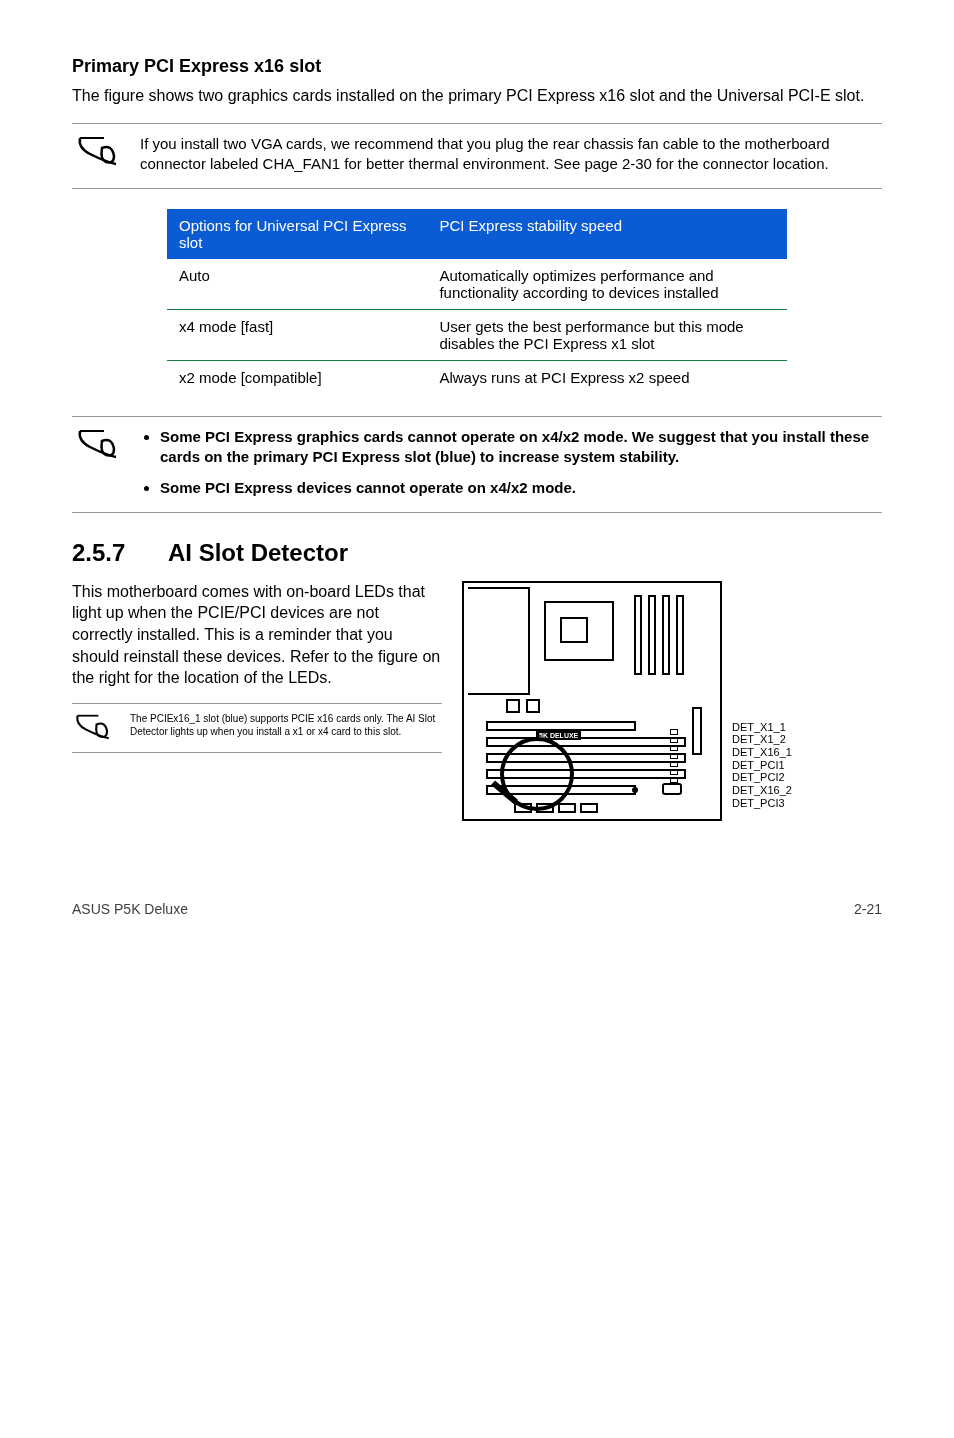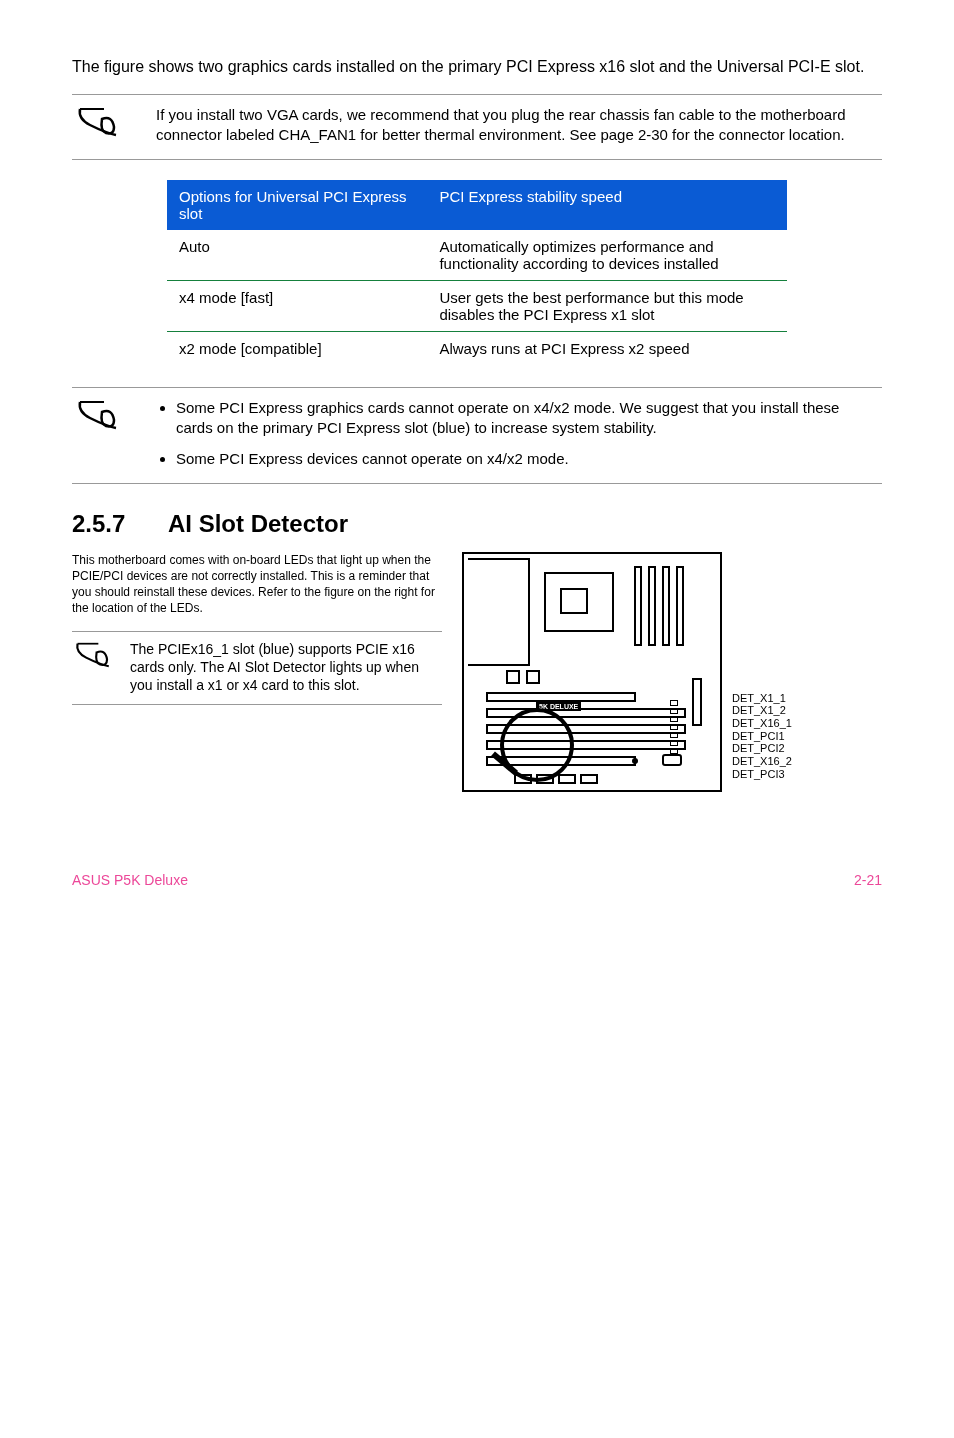--- a/index.html
+++ b/index.html
@@ -1,38 +1,38 @@
 <!DOCTYPE html>
 <html><head>
 <meta charset="utf-8">
 <style>
   * { box-sizing: border-box; margin: 0; padding: 0; }
   html, body { width: 954px; background: #fff; font-family: Arial, Helvetica, sans-serif; color: #000; }
   .page { padding: 56px 72px 30px 72px; }
   h3.section { font-size: 18px; font-weight: bold; margin-bottom: 8px; }
   p.body { font-size: 16px; line-height: 1.35; margin-bottom: 16px; }
-  .note-row { display: flex; align-items: flex-start; gap: 34px; border-top: 1px solid #999; border-bottom: 1px solid #999; padding: 10px 4px 14px 4px; margin: 14px 0 20px 0; }
+  .note-row { display: flex; align-items: flex-start; gap: 18px; border-top: 1px solid #999; border-bottom: 1px solid #999; padding: 10px 4px 14px 4px; margin: 14px 0 20px 0; }
   .note-row.nb { margin-top: 8px; margin-bottom: 26px; }
   .note-icon svg { display: block; }
   .note-text { font-size: 15px; line-height: 1.35; flex: 1; }
-  ul.note-list { list-style: disc; padding-left: 20px; }
+  ul.note-list { list-style: disc; padding-left: 20px; font-weight: bold; }
   ul.note-list li { font-size: 15px; line-height: 1.35; margin-bottom: 10px; }
   ul.note-list li:last-child { margin-bottom: 0; }
   .table-wrap { width: 620px; margin: 0 auto 4px auto; }
   table.opts { width: 100%; border-collapse: collapse; }
   table.opts th { background: #0a5bd4; color: #fff; text-align: left; font-weight: normal; font-size: 15px; padding: 8px 12px; vertical-align: top; }
   table.opts td { font-size: 15px; padding: 8px 12px; vertical-align: top; border-bottom: 1px solid #15803d; }
   table.opts tr:last-child td { border-bottom: none; }
   h2.subhead { font-size: 24px; font-weight: bold; margin: 4px 0 14px 0; }
   h2.subhead .num { display: inline-block; width: 96px; }
   .two-col { display: flex; gap: 20px; align-items: flex-start; }
   .left-col { width: 370px; }
-  .left-col p { font-size: 12px; line-height: 1.35; margin-bottom: 14px; }
+  .left-col p { font-size: 16px; line-height: 1.35; margin-bottom: 14px; }
   .mini-note { display: flex; gap: 16px; border-top: 1px solid #999; border-bottom: 1px solid #999; padding: 8px 2px 10px 2px; }
-  .mini-note .note-text { font-size: 14px; line-height: 1.3; }
+  .mini-note .note-text { font-size: 10px; line-height: 1.3; }
   .right-col { flex: 1; }
   .diagram-box { position: relative; width: 380px; height: 270px; }
   .mobo { position: absolute; left: 0; top: 0; width: 260px; height: 240px; border: 2px solid #000; }
   .cpu-sock { position: absolute; left: 82px; top: 20px; width: 70px; height: 60px; border: 2px solid #000; }
   .cpu-inner { position: absolute; left: 98px; top: 36px; width: 28px; height: 26px; border: 2px solid #000; }
   .dimm { position: absolute; top: 14px; width: 8px; height: 80px; border: 2px solid #000; }
   .dimm.d1 { left: 172px; }
   .dimm.d2 { left: 186px; }
   .dimm.d3 { left: 200px; }
   .dimm.d4 { left: 214px; }
@@ -51,27 +51,28 @@
   .hdr-row span { display: inline-block; width: 18px; height: 10px; border: 2px solid #000; margin-right: 4px; vertical-align: top; }
   .battery { position: absolute; left: 200px; top: 202px; width: 20px; height: 12px; border: 2px solid #000; border-radius: 3px; }
   .tiny { position: absolute; left: 170px; top: 206px; width: 6px; height: 6px; background: #000; border-radius: 50%; }
   .label-led { position: absolute; left: 74px; top: 150px; font-size: 7px; font-weight: bold; background: #000; color: #fff; padding: 1px 3px; }
   .magnifier { position: absolute; left: 38px; top: 156px; width: 74px; height: 74px; border: 4px solid #000; border-radius: 50%; background: rgba(255,255,255,0); pointer-events: none; }
   .mag-handle { position: absolute; left: 24px; top: 218px; width: 30px; height: 6px; background: #000; transform: rotate(40deg); transform-origin: right center; }
   .led-col { position: absolute; left: 208px; top: 148px; }
   .led-col .led { width: 8px; height: 6px; border: 1px solid #000; margin-bottom: 2px; }
   .pin-labels { position: absolute; left: 270px; top: 128px; font-size: 11px; line-height: 1.15; font-family: Arial, sans-serif; margin-top: 12px; }
   .diagram-caption { font-size: 15px; font-weight: bold; margin-top: 8px; }
-  .footer { display: flex; justify-content: space-between; font-size: 14px; margin-top: 50px; color: #ec4899; }
+  .footer { display: flex; justify-content: space-between; font-size: 14px; margin-top: 50px; color: #404040; }
 </style>
 </head>
 <body>
 
 <div class="page">
 
+  <h3 class="section">Primary PCI Express x16 slot</h3>
 
   <p class="body">The figure shows two graphics cards installed on the primary PCI Express x16 slot and the Universal PCI-E slot.</p>
 
   <div class="note-row">
     <div class="note-icon">
       <svg width="46" height="34" viewBox="0 0 46 34">
         <path d="M4 4 L28 4" stroke="#000" stroke-width="2" fill="none"></path>
         <path d="M4 4 Q2 14 14 20 Q30 28 40 30" stroke="#000" stroke-width="2.5" fill="none"></path>
         <path d="M26 14 Q36 10 38 22 Q38 30 30 28 Q24 26 26 14 Z" stroke="#000" stroke-width="2.5" fill="none"></path>
       </svg>

